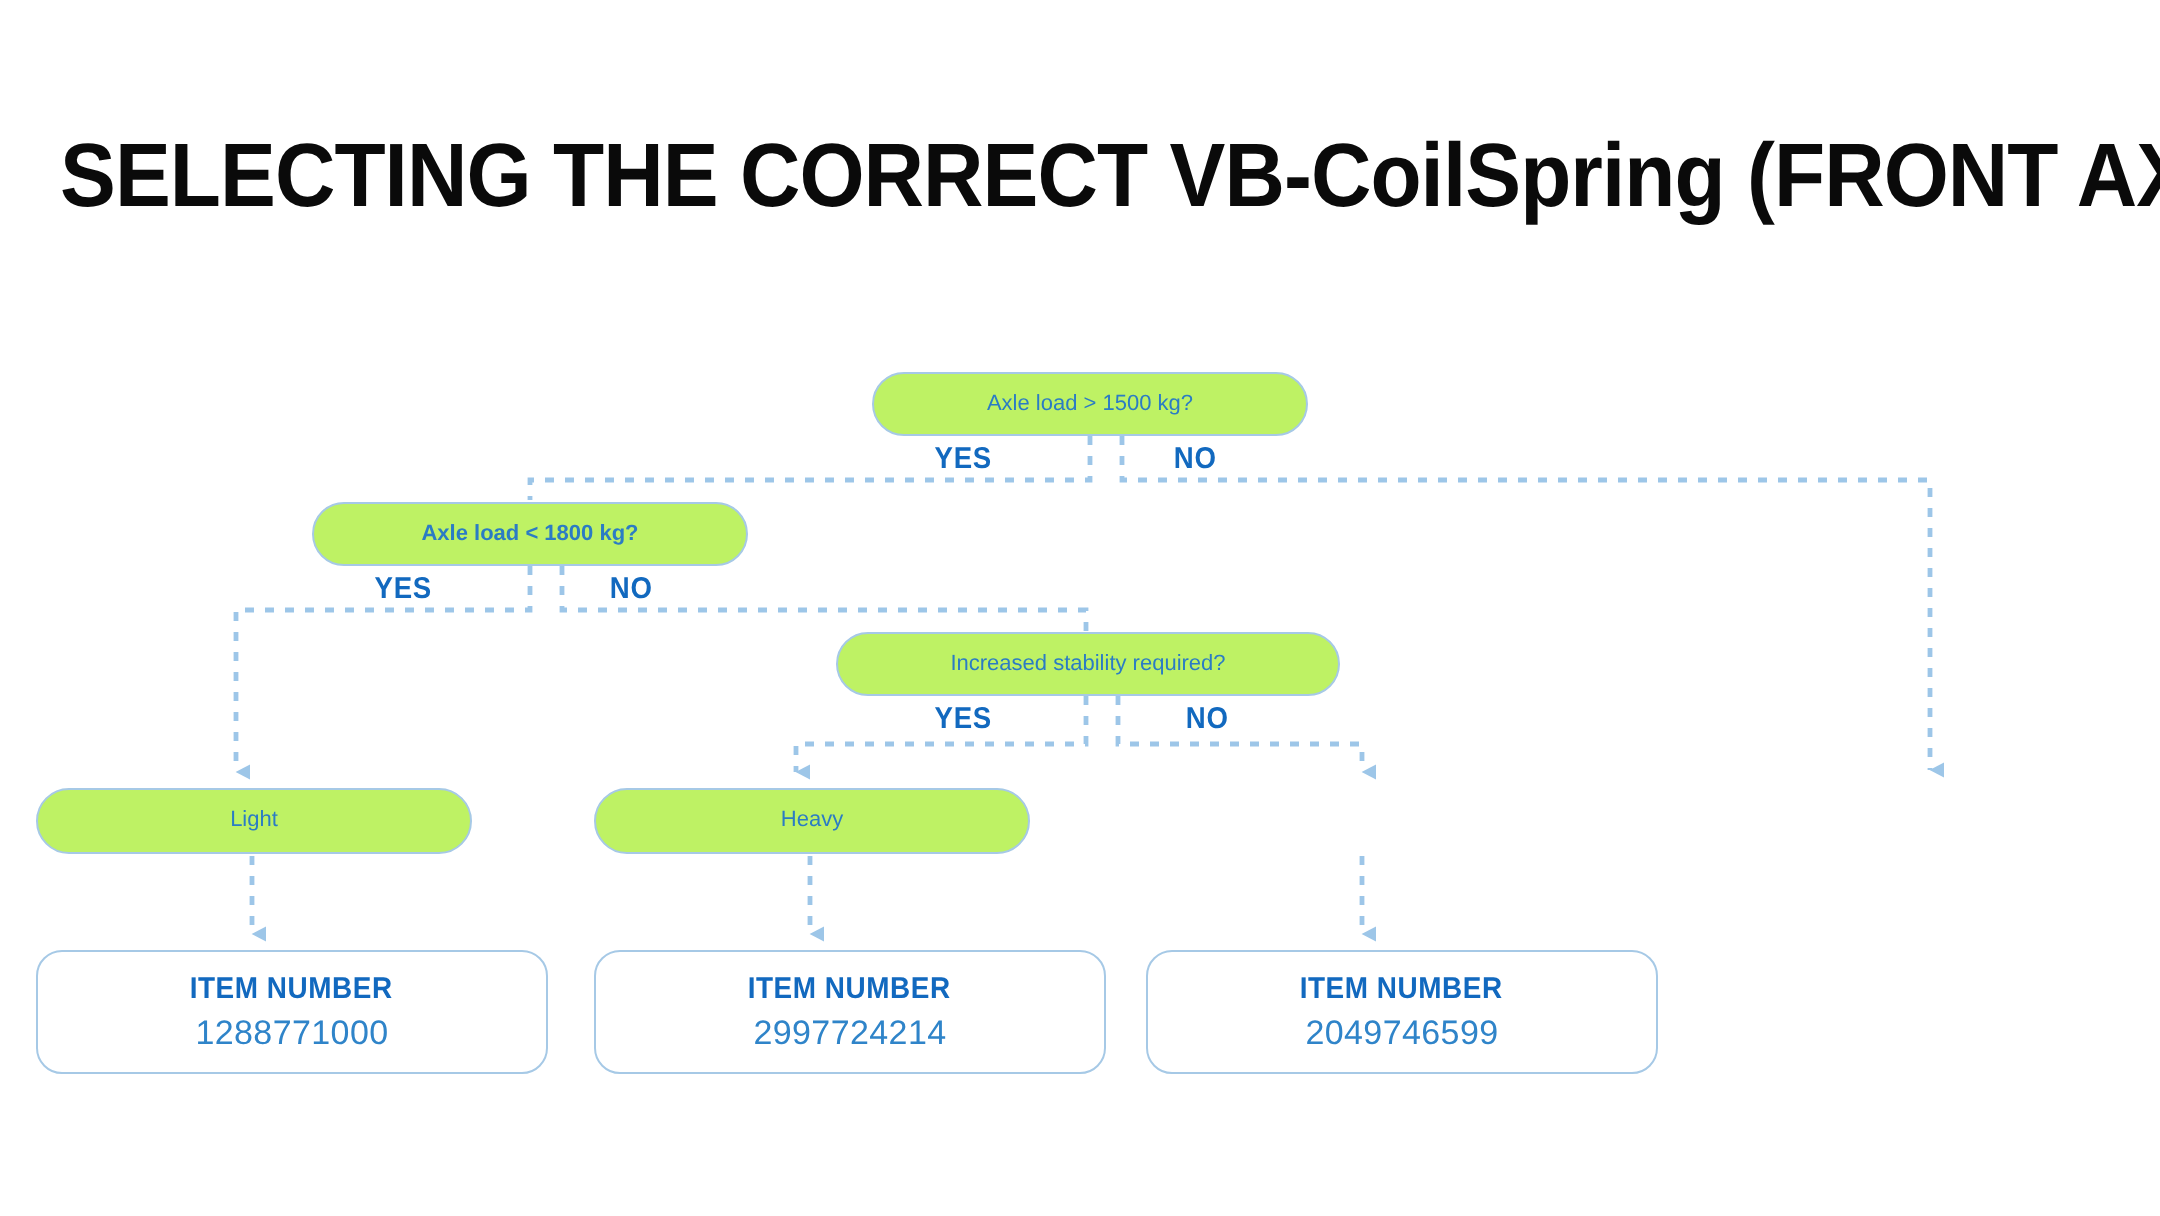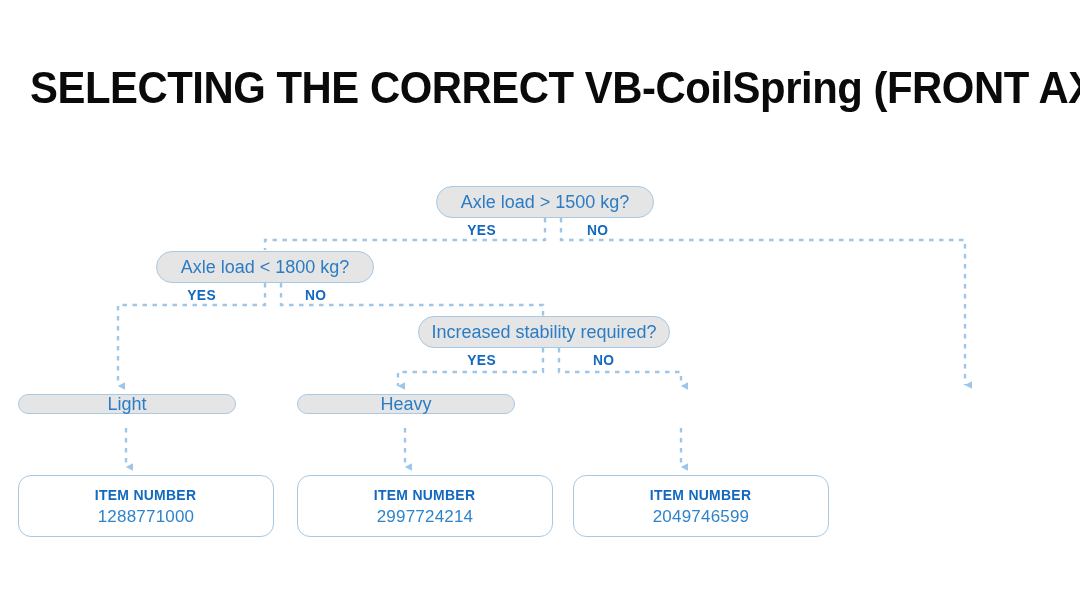--- a/index.html
+++ b/index.html
@@ -21,27 +21,27 @@
     white-space:nowrap;
   }
 
   
   #wires{position:absolute;left:0;top:0;width:1080px;height:608px;}
 
   
   .pill{
     position:absolute;box-sizing:border-box;
     border:1.6px solid #a6c9e6;border-radius:999px;
-    background:#e5e5e5;
+    background:#bef264;
     display:flex;align-items:center;justify-content:center;
-    color:#2b7cc4;font-size:18px;line-height:1;
+    color:#2b7cc4;font-size:11px;line-height:1;
     white-space:nowrap;
   }
   .pill.decision{height:32px;}
-  .pill.result{height:20px;}
+  .pill.result{height:33px;}
 
   
   .yn{
     position:absolute;font-size:15px;font-weight:bold;
     color:#1269bf;letter-spacing:0.4px;
     transform:scaleX(0.92);transform-origin:center;
     white-space:nowrap;
   }
 
   
@@ -95,21 +95,21 @@
       <path d="M681,428 L681,467" marker-end="url(#arw)"></path>
     </g>
   </svg>
 
   <div class="pill decision" style="left:436px;top:186px;width:218px;">
     <span>Axle load &gt; 1500 kg?</span>
   </div>
   <span class="yn" style="left:466px;top:221px;">YES</span>
   <span class="yn" style="left:586px;top:221px;">NO</span>
 
-  <div class="pill decision" style="left:156px;top:251px;width:218px;">
+  <div class="pill decision" style="left:156px;top:251px;width:218px;font-weight:bold;">
     <span>Axle load &lt; 1800 kg?</span>
   </div>
   <span class="yn" style="left:186px;top:286px;">YES</span>
   <span class="yn" style="left:304px;top:286px;">NO</span>
 
   <div class="pill decision" style="left:418px;top:316px;width:252px;">
     <span>Increased stability required?</span>
   </div>
   <span class="yn" style="left:466px;top:351px;">YES</span>
   <span class="yn" style="left:592px;top:351px;">NO</span>

